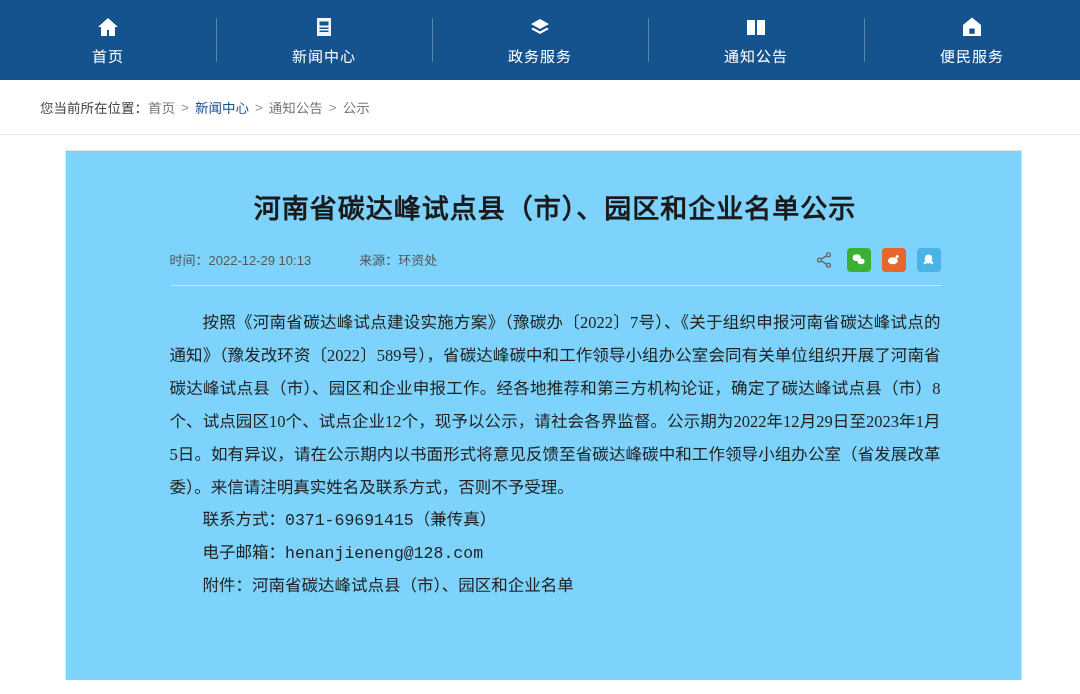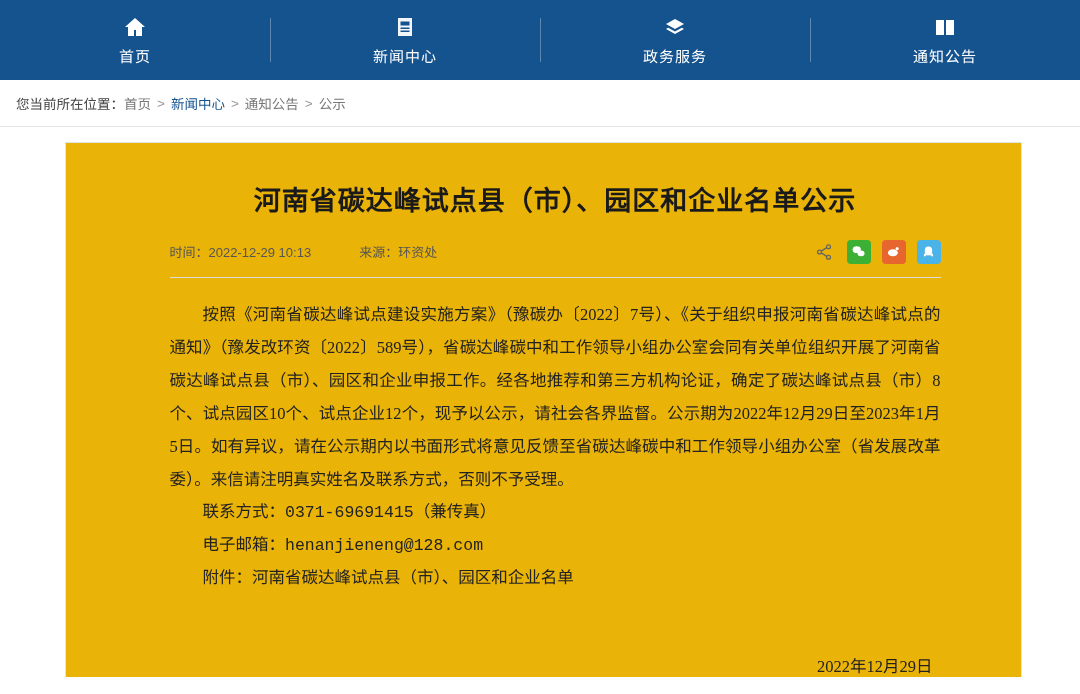--- a/index.html
+++ b/index.html
@@ -50,24 +50,24 @@
   }
   .nav-icon svg { display: block; }
   .nav-label {
     font-size: 15px;
     letter-spacing: 1px;
     white-space: nowrap;
   }
 
   
   .breadcrumb {
-    height: 47px;
-    display: flex;
-    align-items: center;
-    padding-left: 16px;
+    height: 55px;
+    display: flex;
+    align-items: center;
+    padding-left: 40px;
     font-size: 13.5px;
     color: #666666;
     border-bottom: 1px solid #e6e6e6;
     box-sizing: border-box;
   }
   .breadcrumb .bc-prefix { color: #444444; }
   .breadcrumb .bc-link {
     color: #777777;
     text-decoration: none;
     cursor: pointer;
@@ -80,21 +80,21 @@
 
   
   .page-wrap {
     padding: 15px 0 0 0;
     display: flex;
     justify-content: center;
   }
   .article-card {
     width: 957px;
     min-height: 530px;
-    background: #eab308;
+    background: #7dd3fc;
     border: 1px solid #e4e4e4;
     border-bottom: none;
     box-sizing: border-box;
     padding: 30px 80px 0 104px;
     position: relative;
     margin-left: 6px;
   }
   .article-title {
     font-family: "Liberation Serif", "DejaVu Serif", serif;
     font-size: 27px;
@@ -206,20 +206,29 @@
     <span class="nav-icon">
       <svg viewBox="0 0 24 24" width="24" height="24" fill="#ffffff">
           <path d="M3 5h8v15H3zM13 5h8v15h-8z"></path>
           <path d="M11.3 5h1.4v15h-1.4z" fill="#15538f"></path>
         </svg>
     </span>
     <span class="nav-label">通知公告</span>
   </div>
 
 
+  <div class="nav-item">
+    <span class="nav-icon">
+      <svg viewBox="0 0 24 24" width="24" height="24" fill="#ffffff">
+          <path d="M12 2.5 3 10v11h18V10z"></path>
+          <path d="M9.3 13.5h5.4v5.3H9.3z" fill="#15538f"></path>
+        </svg>
+    </span>
+    <span class="nav-label">便民服务</span>
+  </div>
 
 
 </div>
 
 <div class="breadcrumb">
   <span class="bc-prefix">您当前所在位置：</span>
   <a class="bc-link" href="#">首页</a>
   <span class="bc-sep">&gt;</span>
   <a class="bc-link active" href="#">新闻中心</a>
   <span class="bc-sep">&gt;</span>
@@ -270,16 +279,15 @@
       </span>
     </div>
 
     <div class="article-body">
       <p>按照《河南省碳达峰试点建设实施方案》（豫碳办〔2022〕7号）、《关于组织申报河南省碳达峰试点的通知》（豫发改环资〔2022〕589号），省碳达峰碳中和工作领导小组办公室会同有关单位组织开展了河南省碳达峰试点县（市）、园区和企业申报工作。经各地推荐和第三方机构论证，确定了碳达峰试点县（市）8个、试点园区10个、试点企业12个，现予以公示，请社会各界监督。公示期为2022年12月29日至2023年1月5日。如有异议，请在公示期内以书面形式将意见反馈至省碳达峰碳中和工作领导小组办公室（省发展改革委）。来信请注明真实姓名及联系方式，否则不予受理。</p>
       <p class="sub-line">联系方式：0371-69691415（兼传真）</p>
       <p class="sub-line">电子邮箱：henanjieneng@128.com</p>
       <p class="sub-line">附件：河南省碳达峰试点县（市）、园区和企业名单</p>
     </div>
 
-    <div class="article-signature">2022年12月29日</div>
 
   </div>
 </div>
 
 </body></html>

